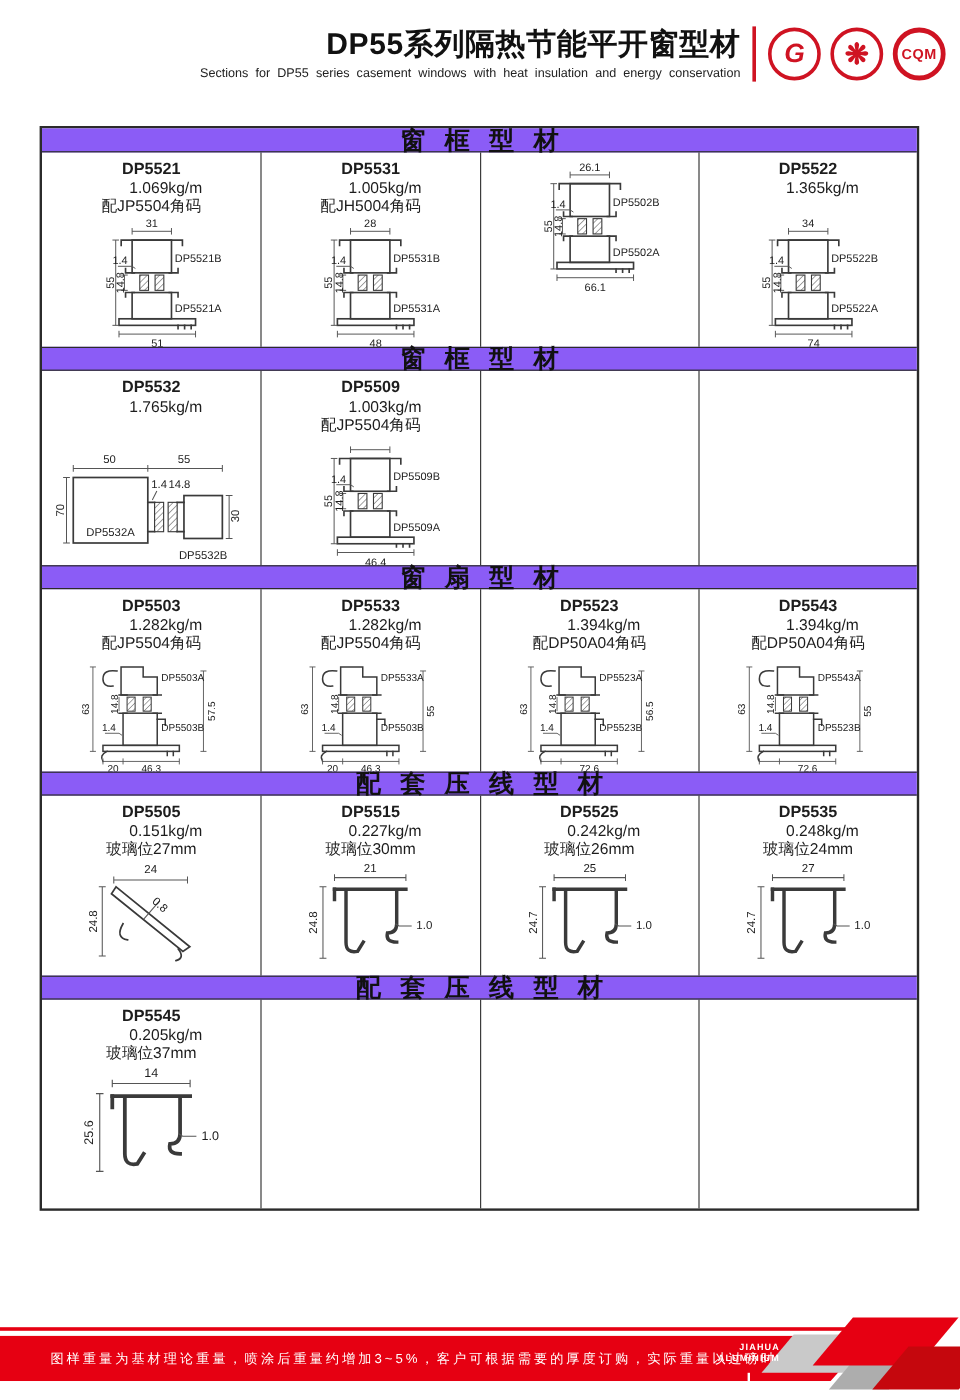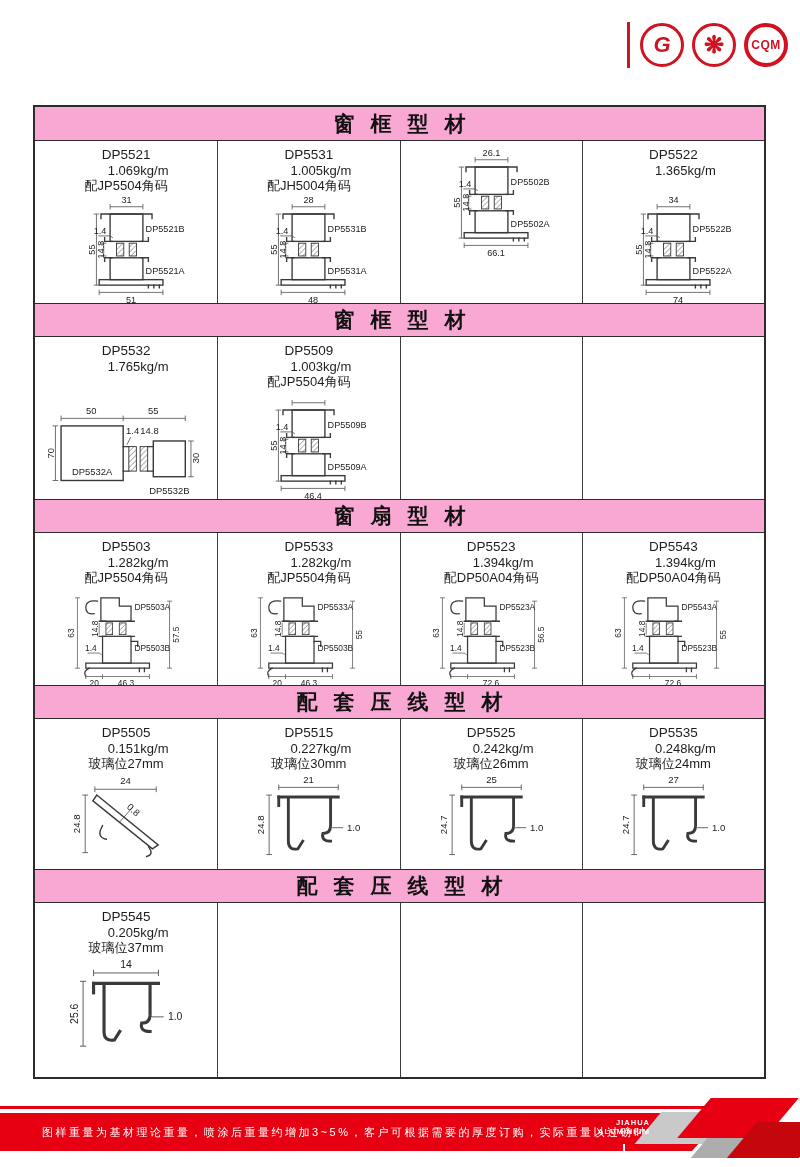--- a/index.html
+++ b/index.html
@@ -14,30 +14,30 @@
   .hdr-divider { width:3px; height:46px; background:#cf1322; }
   .logos { display:flex; gap:8px; align-items:center; }
   .logo { width:44px; height:44px; border-radius:50%; border:3px solid #cf1322; color:#cf1322;
           display:flex; align-items:center; justify-content:center; font-weight:bold; background:#fff; }
   .logo-gb { font-size:22px; font-style:italic; }
   .logo-emblem { font-size:24px; }
   .logo-cqm { font-size:12px; letter-spacing:0.5px; border-width:4px; }
 
   
   .ptable { position:absolute; left:33px; top:105px; width:733px; border:2px solid #2b2b2b; background:#fff; }
-  .sec-h { height:34px; background:#f9a8d4; border-top:1px solid #2b2b2b; border-bottom:1px solid #2b2b2b;
+  .sec-h { height:20px; background:#8b5cf6; border-top:1px solid #2b2b2b; border-bottom:1px solid #2b2b2b;
            display:flex; align-items:center; justify-content:center;
            font-size:21px; font-weight:bold; color:#111; letter-spacing:16px; text-indent:16px; }
   .sec-h:first-child { border-top:none; }
   .row { display:grid; grid-template-columns:1fr 1fr 1fr 1fr; }
   .cell { border-left:1px solid #3c3c3c; text-align:center; padding-top:6px; overflow:hidden; position:relative; }
   .cell:first-child { border-left:none; }
   .b1 { height:162px; } .b2 { height:162px; } .b3 { height:152px;border-radius:22px; } .b4 { height:150px; } .b5 { height:174px; }
   .meta { height:47px; }
-  .code { font-size:13.5px; color:#1d1d1d; line-height:16px; }
+  .code { font-size:13.5px; color:#1d1d1d; line-height:16px;font-weight:bold; }
   .wline { font-size:13px; color:#1d1d1d; line-height:15px;padding-left:24px; }
   .nline { font-size:13px; color:#1d1d1d; line-height:15px; min-height:15px; }
 
   
   svg.diag { display:block; margin:0 auto; }
   .pf  { fill:none; stroke:#3a3a3a; stroke-width:1.5; stroke-linecap:square; }
   .pfx { fill:none; stroke:#3a3a3a; stroke-width:3;   stroke-linecap:square; }
   .pfh { fill:url(#hatch); stroke:#3a3a3a; stroke-width:1; }
   .dl  { fill:none; stroke:#555; stroke-width:0.9; }
   svg.diag text { font-family:"Liberation Sans", sans-serif; font-size:10px; fill:#1d1d1d; }
@@ -128,20 +128,24 @@
       <path class="pfx" d="M44,28 v44 q0,10 10,8 l5,-8"></path>
       <path class="pfx" d="M88,28 v28 q0,8 -8,8 q-2,8 8,8"></path>
       <path class="dl" d="M101,58 h-11 l-3,-2"></path>
     </g>
   </defs>
 </svg>
 
 <div class="page">
 
   <div class="hdr">
+    <div class="title-block">
+      <div class="doc-title">DP55系列隔热节能平开窗型材</div>
+      <div class="doc-subtitle">Sections for DP55 series casement windows with heat insulation and energy conservation</div>
+    </div>
     <div class="hdr-divider"></div>
     <div class="logos">
       <div class="logo logo-gb">G</div>
       <div class="logo logo-emblem">❋</div>
       <div class="logo logo-cqm">CQM</div>
     </div>
   </div>
 
   <div class="ptable">
 

